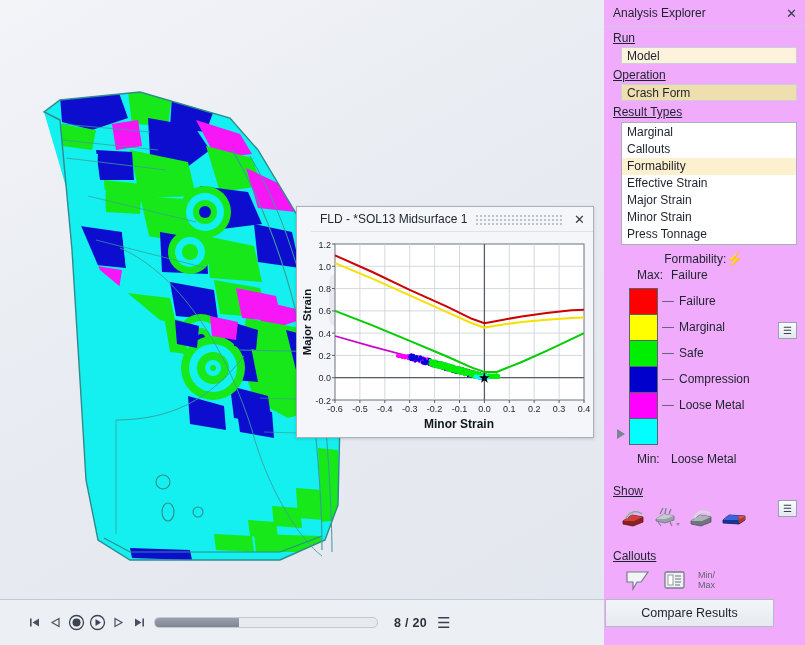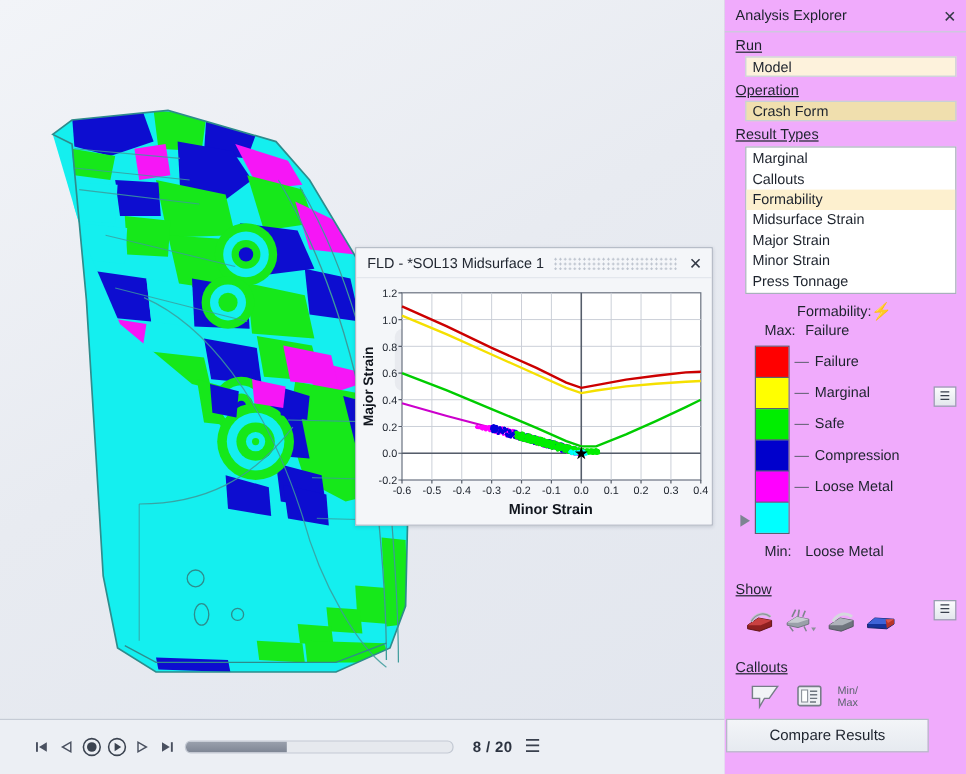--- a/index.html
+++ b/index.html
@@ -47,20 +47,21 @@
   
   #fld{
     position:absolute;left:296px;top:206px;width:296px;height:230px;
     background:#f4f6f9;border:1px solid #aab1bd;
     box-shadow:0 1px 3px rgba(40,50,70,.18);
   }
   #fldTitle{
     height:24px;display:flex;align-items:center;
     padding:0 6px 0 9px;border-bottom:1px solid #dfe3ea;
     background:#f4f6f9;
+    margin-left:14px;
   }
   #fldTitle .t{font-size:12px;color:#222832;white-space:nowrap;}
   #fldTitle .grip{
     flex:1;height:11px;margin:0 8px;
     background-image:radial-gradient(#b9c0cb 0.9px, transparent 1px);
     background-size:4px 4px;
     opacity:.95;
   }
   #fldTitle .x{font-size:13px;color:#333a46;cursor:pointer;padding:0 2px;line-height:1;}
   #fldPlot{position:relative;width:296px;height:205px;background:#f4f6f9;}
@@ -1683,21 +1684,21 @@
     <div class="field light">Model</div>
 
     <div class="sec-label">Operation</div>
     <div class="field tan">Crash Form</div>
 
     <div class="sec-label">Result Types</div>
     <div class="listbox" id="resultTypes">
         <div class="li">Marginal</div>
         <div class="li">Callouts</div>
         <div class="li sel">Formability</div>
-        <div class="li">Midsurface Strain</div>
+        <div class="li">Effective Strain</div>
         <div class="li">Major Strain</div>
         <div class="li">Minor Strain</div>
         <div class="li">Press Tonnage</div>
       </div>
 
     <div class="formability-row">
       <span class="lbl">Formability:</span>
       <span class="bolt">⚡</span>
     </div>
     <div class="maxrow">

